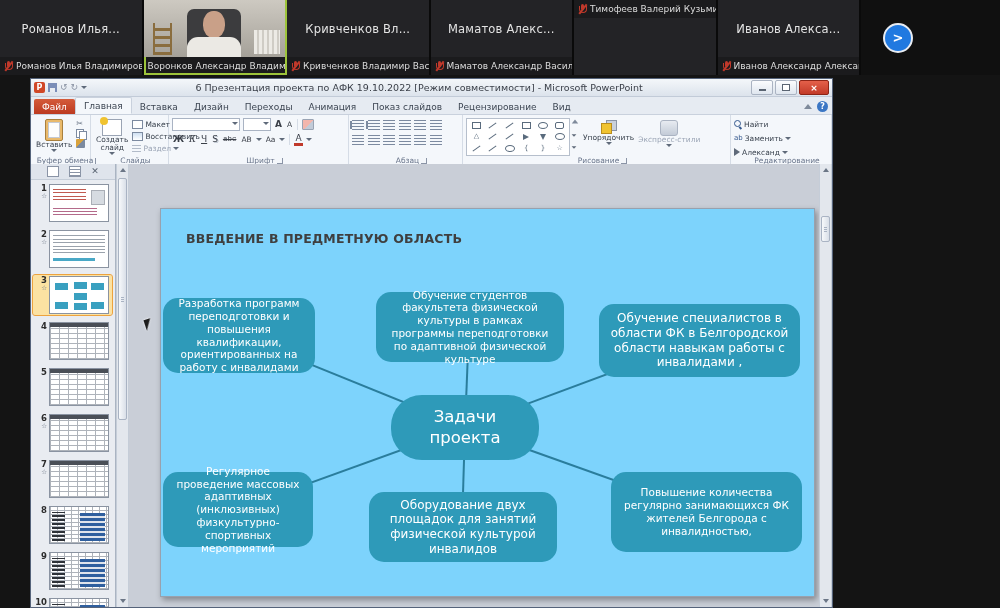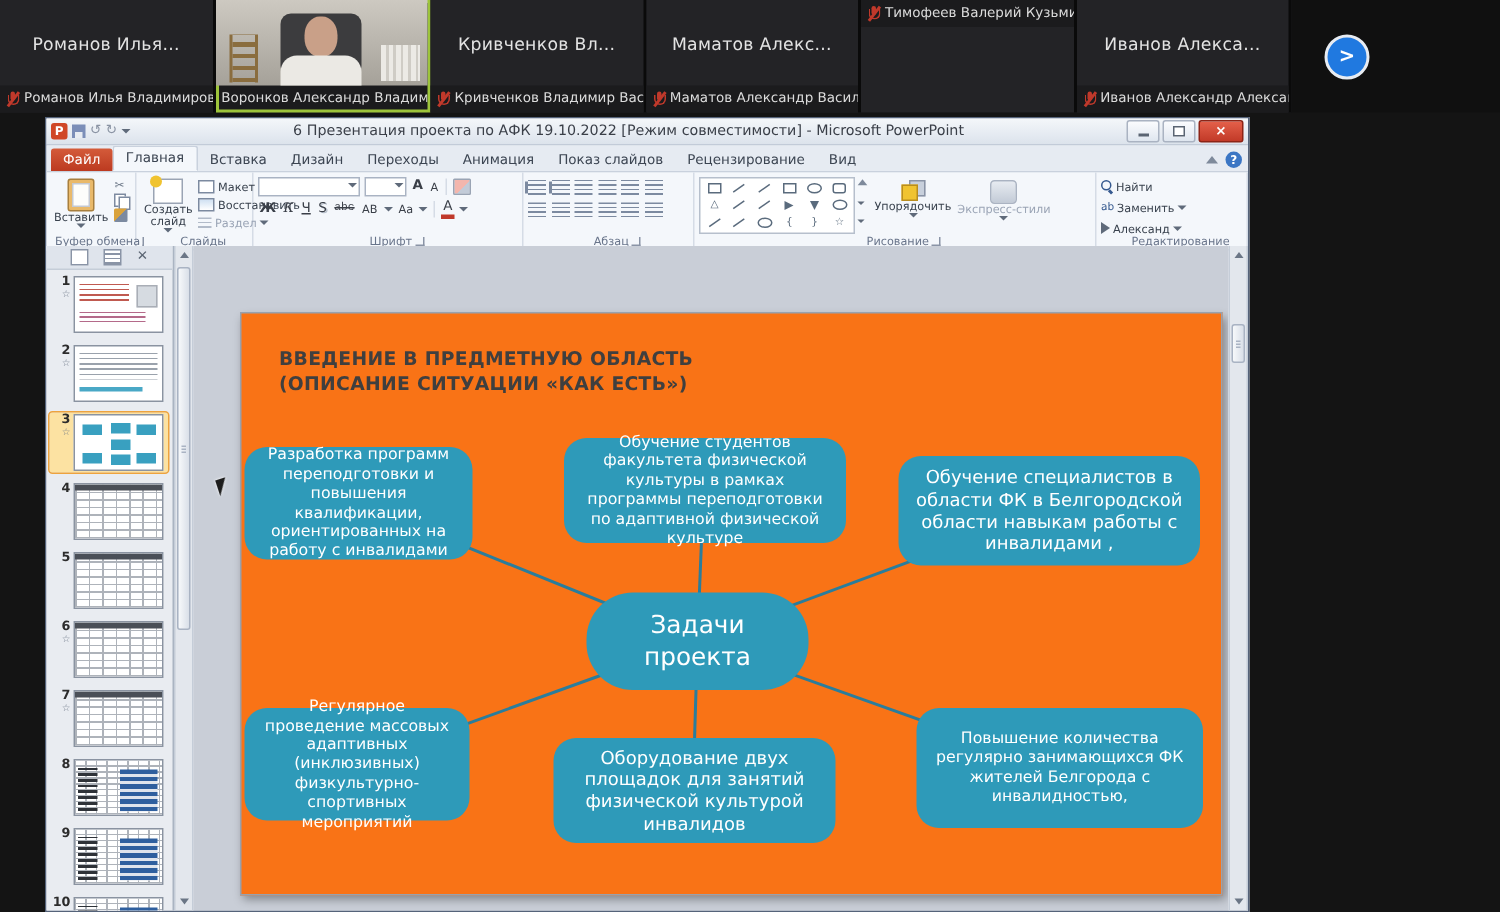--- a/index.html
+++ b/index.html
@@ -154,21 +154,21 @@
 
   .vscroll{width:13px;background:#e3e7ed;border-left:1px solid #c5cdd8;border-right:1px solid #c5cdd8;position:relative;box-sizing:border-box}
   .vs-arrow{position:absolute;left:1px;right:1px;height:12px;display:flex;align-items:center;justify-content:center}
   .vs-arrow.up{top:0}.vs-arrow.down{bottom:0}
   .tri-up{width:0;height:0;border-left:3.5px solid transparent;border-right:3.5px solid transparent;border-bottom:4px solid #6b7686}
   .tri-dn{width:0;height:0;border-left:3.5px solid transparent;border-right:3.5px solid transparent;border-top:4px solid #6b7686}
   .vs-thumb{position:absolute;left:1px;right:1px;background:linear-gradient(90deg,#f7f9fb,#d9dfe8);border:1px solid #a9b3c3;border-radius:2px}
   .vs-thumb::after{content:"";position:absolute;left:2px;right:2px;top:50%;height:1px;background:#a9b3c3;box-shadow:0 2px 0 #a9b3c3,0 -2px 0 #a9b3c3}
 
   .slide-area{flex:1;background:#c9ced7;position:relative;overflow:hidden}
-  .slide{position:absolute;left:31px;top:44px;width:653px;height:387px;background:#f97316;border:1px solid #98a1ae;box-shadow:2px 3px 6px rgba(0,0,0,.35)}
+  .slide{position:absolute;left:31px;top:44px;width:653px;height:387px;background:#7dd3fc;border:1px solid #98a1ae;box-shadow:2px 3px 6px rgba(0,0,0,.35)}
   .s-title{position:absolute;left:25px;top:22px;font-size:12.5px;font-weight:bold;color:#3f3f3f;line-height:1.35;letter-spacing:.2px}
   .links{position:absolute;left:0;top:0;width:653px;height:387px;z-index:1}
   .sbox{position:absolute;z-index:2;background:#2e9ab9;color:#fff;border-radius:15px;display:flex;align-items:center;justify-content:center;
         text-align:center;padding:6px 9px;box-sizing:border-box;line-height:1.22;font-size:10.5px}
   .sbox.center{font-size:16.5px;border-radius:31px}
   .cursor{position:absolute;z-index:3;width:0;height:0;border-top:11px solid #1d1d1d;border-right:7px solid transparent;transform:rotate(-18deg);filter:drop-shadow(0 0 1px #fff)}
 </style>
 </head>
 <body>
 
@@ -596,21 +596,20 @@
       <span class="vs-arrow down">
           <span class="tri-dn"></span>
         </span>
     </div>
 
     <div class="slide-area">
       <div class="slide">
 
         <div class="s-title">
           <div>ВВЕДЕНИЕ В ПРЕДМЕТНУЮ ОБЛАСТЬ</div>
-          <div>(ОПИСАНИЕ СИТУАЦИИ «КАК ЕСТЬ»)</div>
         </div>
 
         <svg class="links" viewBox="0 0 653 387">
           <line x1="304" y1="218" x2="77" y2="126" stroke="#2a7d9c" stroke-width="2"></line>
           <line x1="304" y1="218" x2="308" y2="118" stroke="#2a7d9c" stroke-width="2"></line>
           <line x1="304" y1="218" x2="538" y2="131" stroke="#2a7d9c" stroke-width="2"></line>
           <line x1="304" y1="218" x2="77" y2="300" stroke="#2a7d9c" stroke-width="2"></line>
           <line x1="304" y1="218" x2="301" y2="318" stroke="#2a7d9c" stroke-width="2"></line>
           <line x1="304" y1="218" x2="545" y2="304" stroke="#2a7d9c" stroke-width="2"></line>
         </svg>

